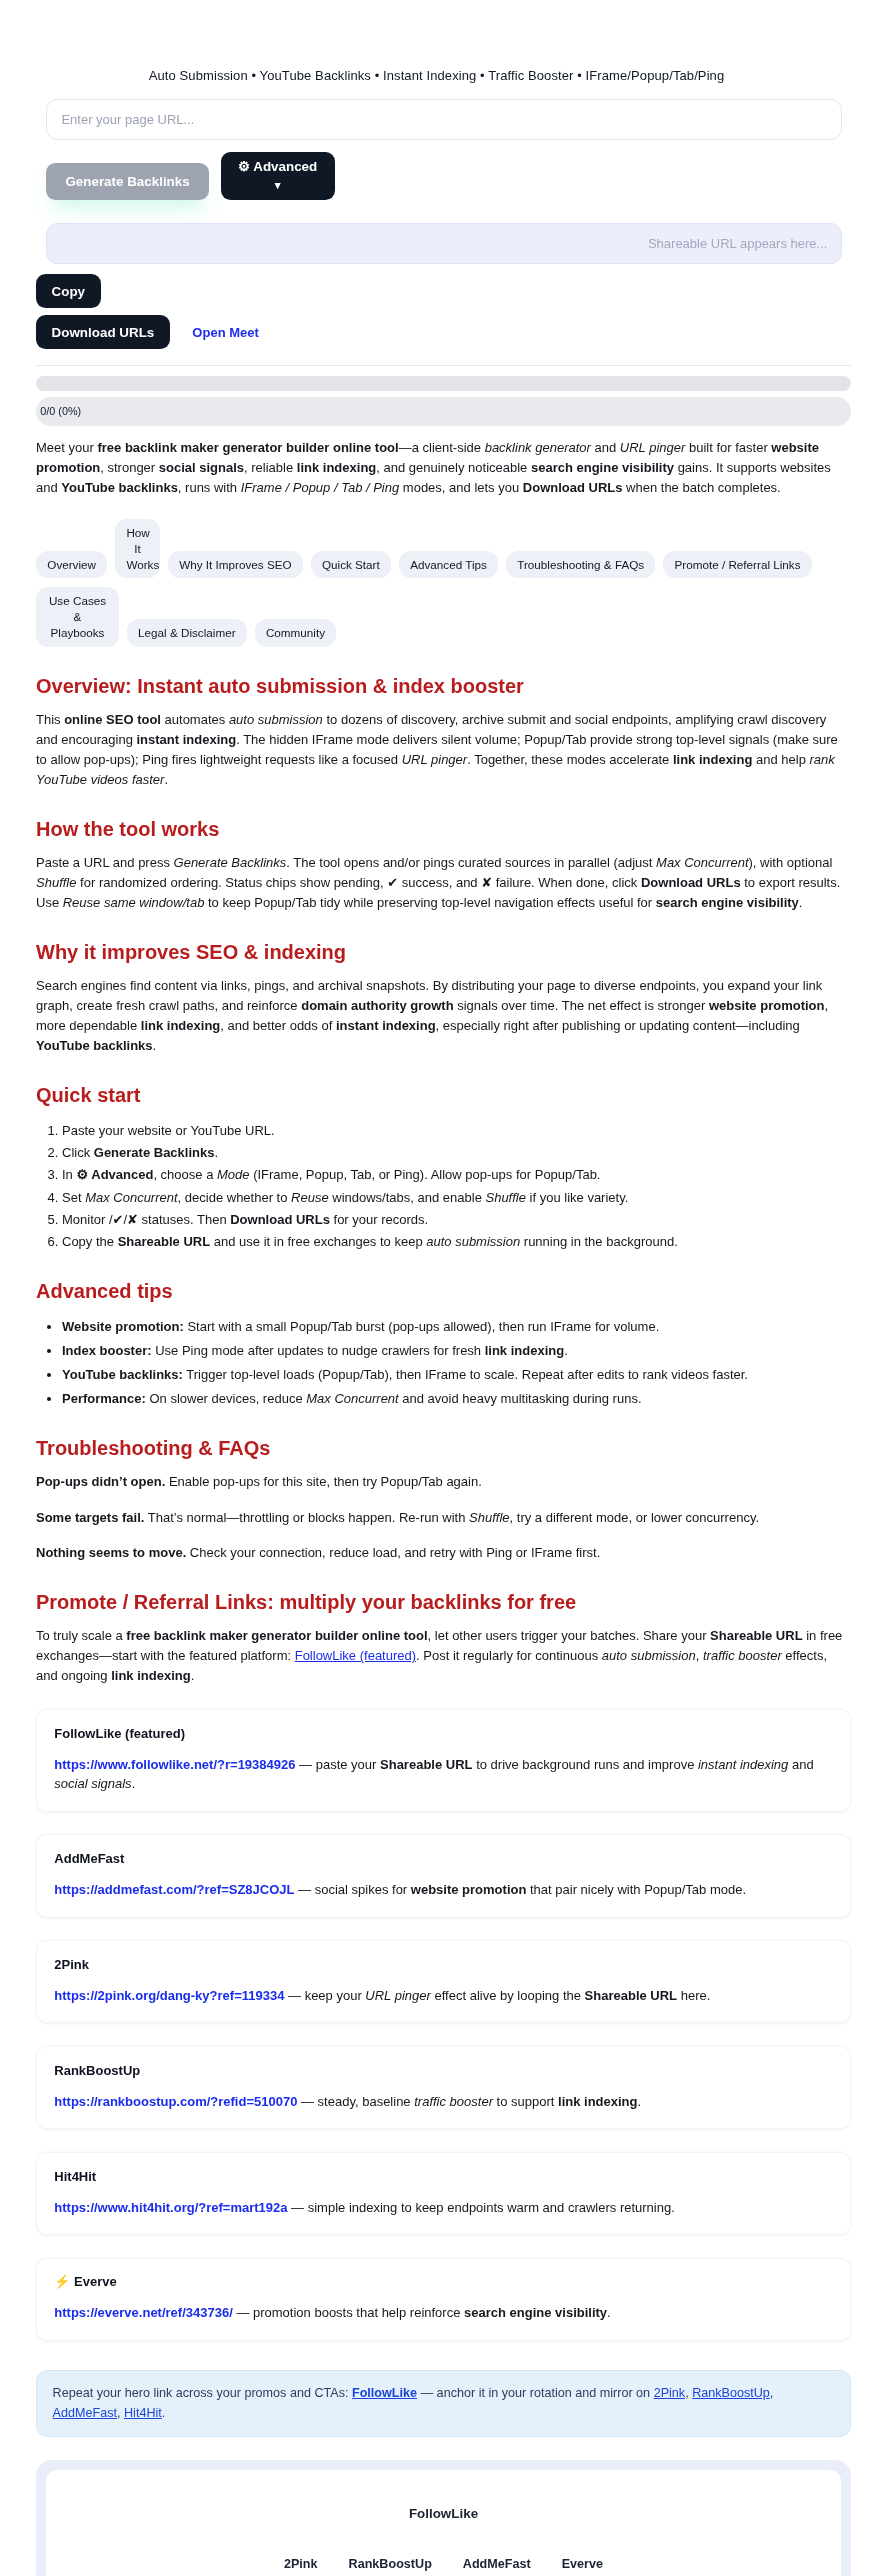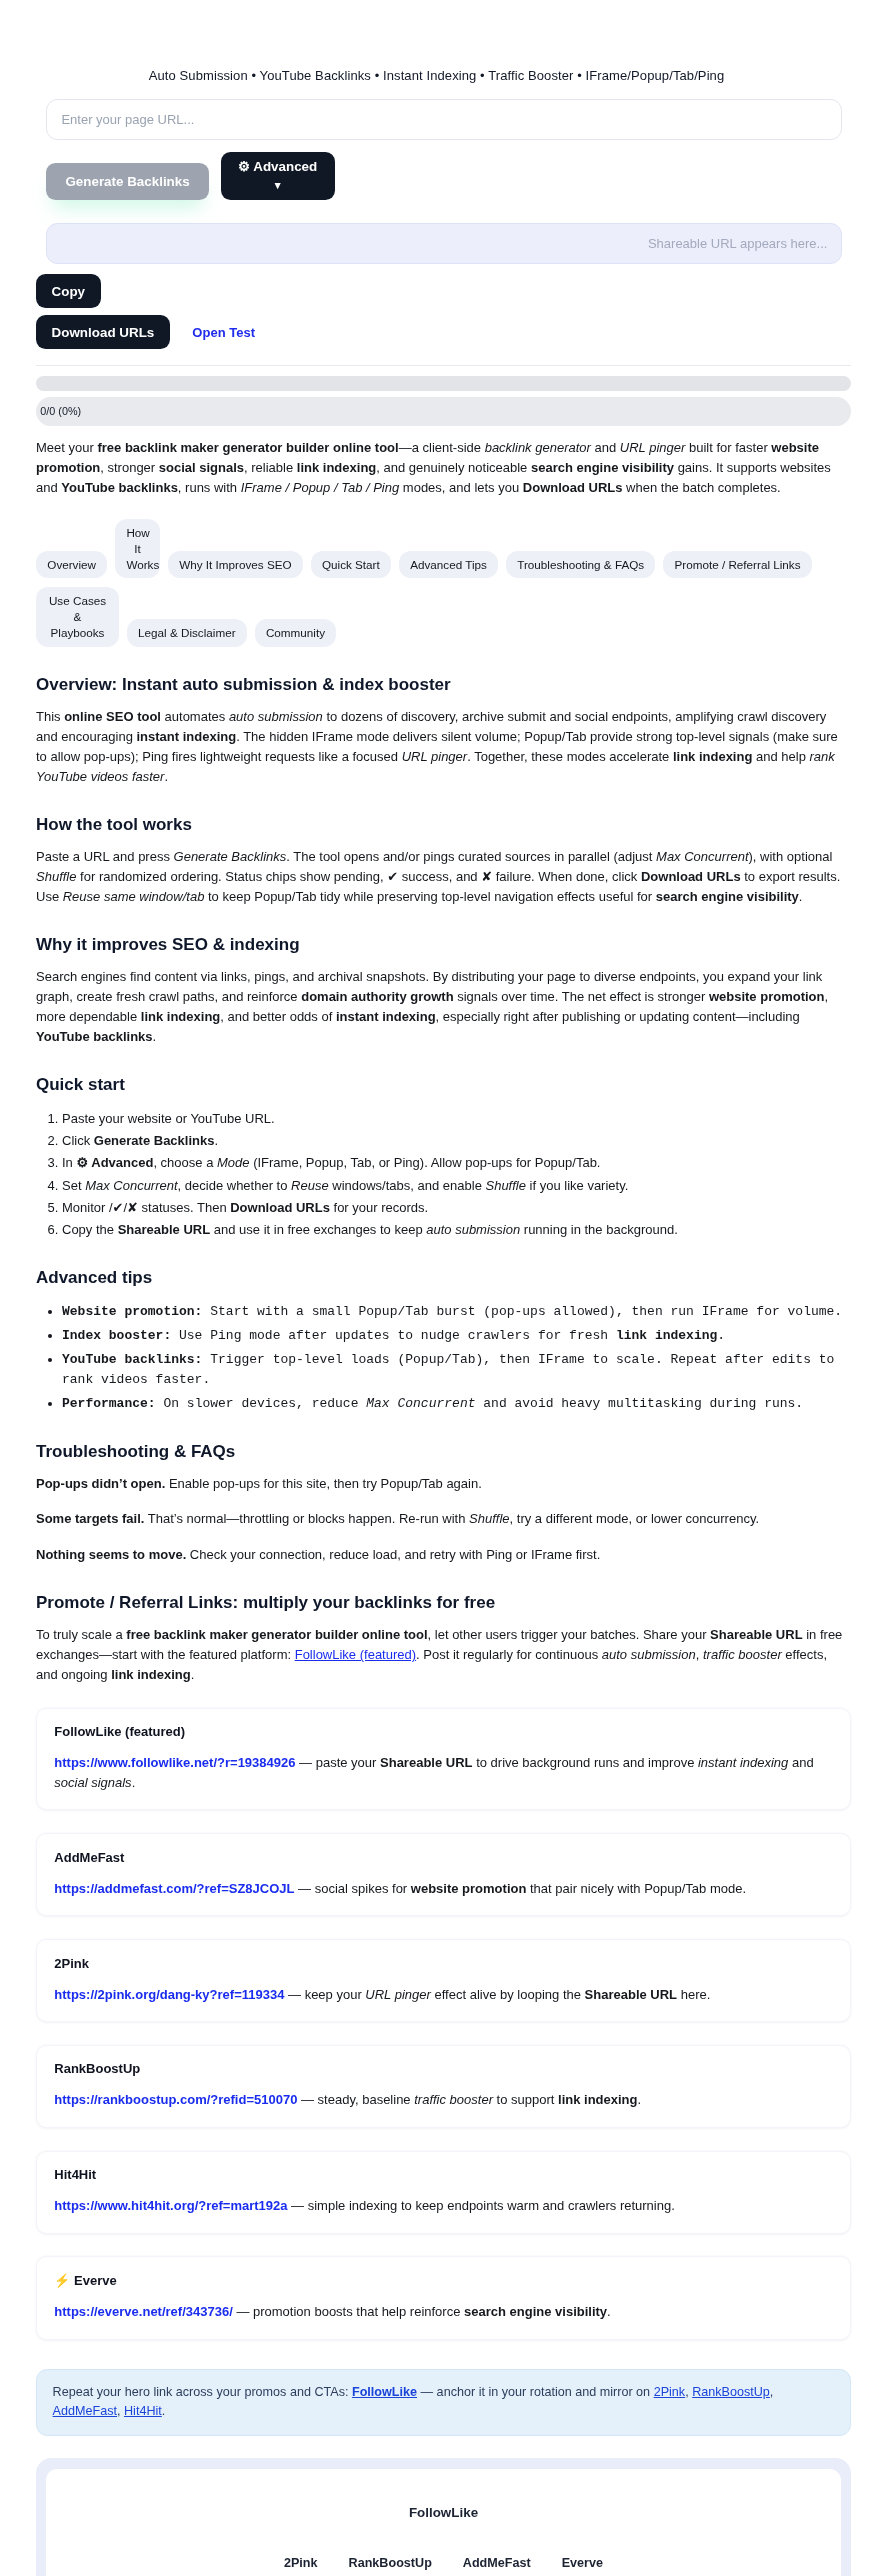--- a/index.html
+++ b/index.html
@@ -93,24 +93,24 @@
   .pills{display:flex;flex-wrap:wrap;gap:8.7px 7.8px;margin:21px 0 5.2px 0;align-items:flex-end;}
   .pill{
     background:#edf0f7;border:none;border-radius:12px;
     padding:6px 11.3px;font-size:11.7px;color:#15181d;
     font-family:"Liberation Sans", sans-serif;cursor:pointer;
     line-height:1.35;text-align:center;
   }
   .pill-narrow-s{max-width:45px;}
   .pill-narrow-m{max-width:83px;}
 
-  h2.sec{font-size:17px;font-weight:700;margin:28px 0 5.2px 0;color:#0f172a;}
+  h2.sec{font-size:20px;font-weight:700;margin:28px 0 5.2px 0;color:#b91c1c;}
   ol.qlist, ul.blist{margin:14px 0 17.3px 0;padding-left:26px;}
   ol.qlist li, ul.blist li{font-size:13px;line-height:1.52;margin:2.6px 0;}
-  ul.blist li{margin:4.3px 0;font-family:Liberation Mono, monospace;}
+  ul.blist li{margin:4.3px 0;}
 
   .ref-card{
     background:#ffffff;
     border:0.9px solid #f2f4fa;
     box-shadow:0 0.9px 2.6px rgba(15,23,42,.05);
     border-radius:10.4px;
     padding:14px 17.3px 12px 17.3px;
     margin:22.5px 0;
   }
   .ref-card h3{font-size:13px;font-weight:700;margin:1.7px 0 14px 0;color:#0f1320;}
@@ -153,21 +153,21 @@
     </div>
 
     <input class="share-input" type="text" readonly="" placeholder="Shareable URL appears here..." style="">
 
     <div class="copy-row">
       <button class="btn btn-dark">Copy</button>
     </div>
 
     <div class="dl-row">
       <button class="btn btn-dark">Download URLs</button>
-      <a href="#" class="open-test">Open Test</a>
+      <a href="#" class="open-test">Open Meet</a>
     </div>
 
     <hr class="divider">
 
     <div class="progress-track"></div>
     <div class="progress-status">0/0 (0%)</div>
 
     <p class="para intro"><span>Meet your </span><span class="seg-b">free backlink maker generator builder online tool</span><span>—a client-side </span><span class="seg-i">backlink generator</span><span> and </span><span class="seg-i">URL pinger</span><span> built for faster </span><span class="seg-b">website promotion</span><span>, stronger </span><span class="seg-b">social signals</span><span>, reliable </span><span class="seg-b">link indexing</span><span>, and genuinely noticeable </span><span class="seg-b">search engine visibility</span><span> gains. It supports websites and </span><span class="seg-b">YouTube backlinks</span><span>, runs with </span><span class="seg-i">IFrame / Popup / Tab / Ping</span><span> modes, and lets you </span><span class="seg-b">Download URLs</span><span> when the batch completes.</span></p>
 
     <nav class="pills">

